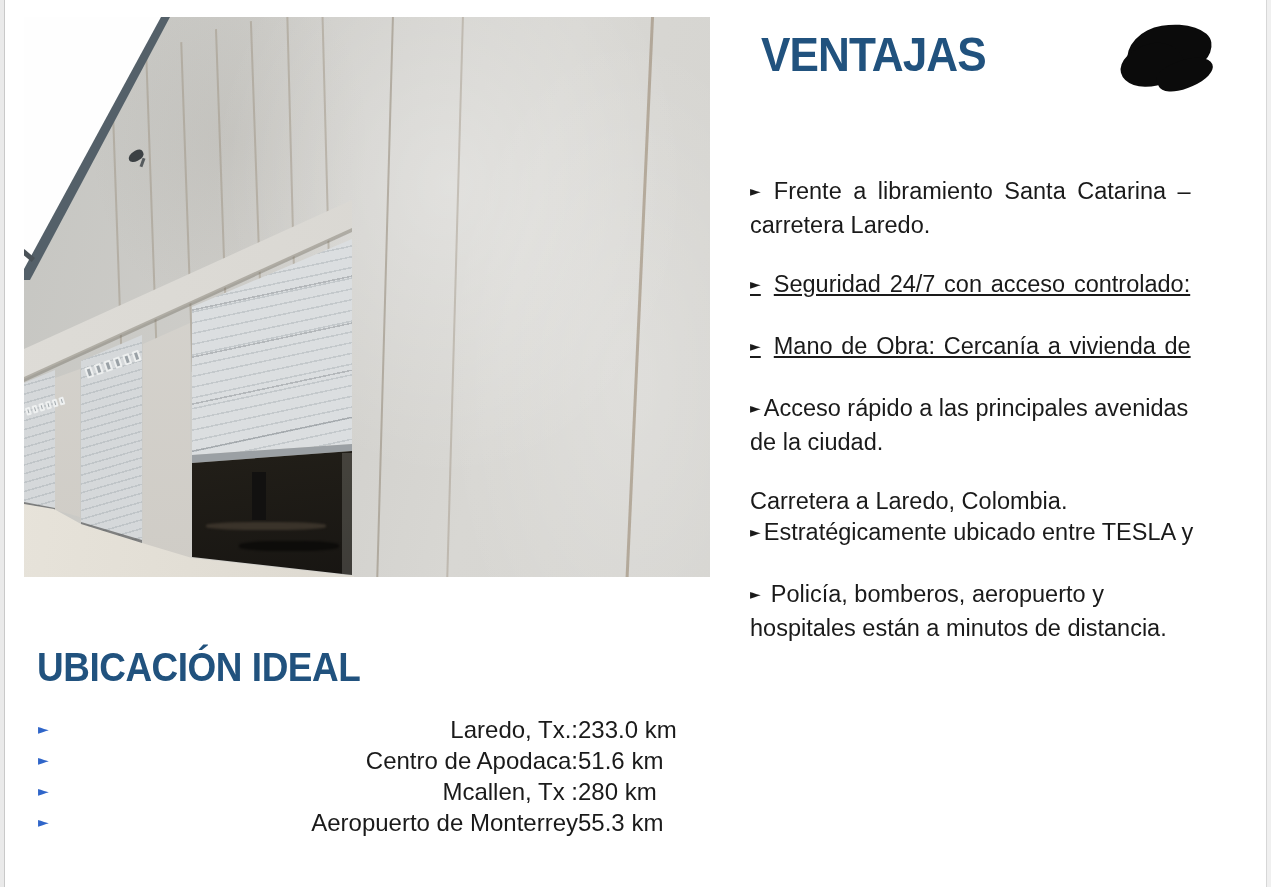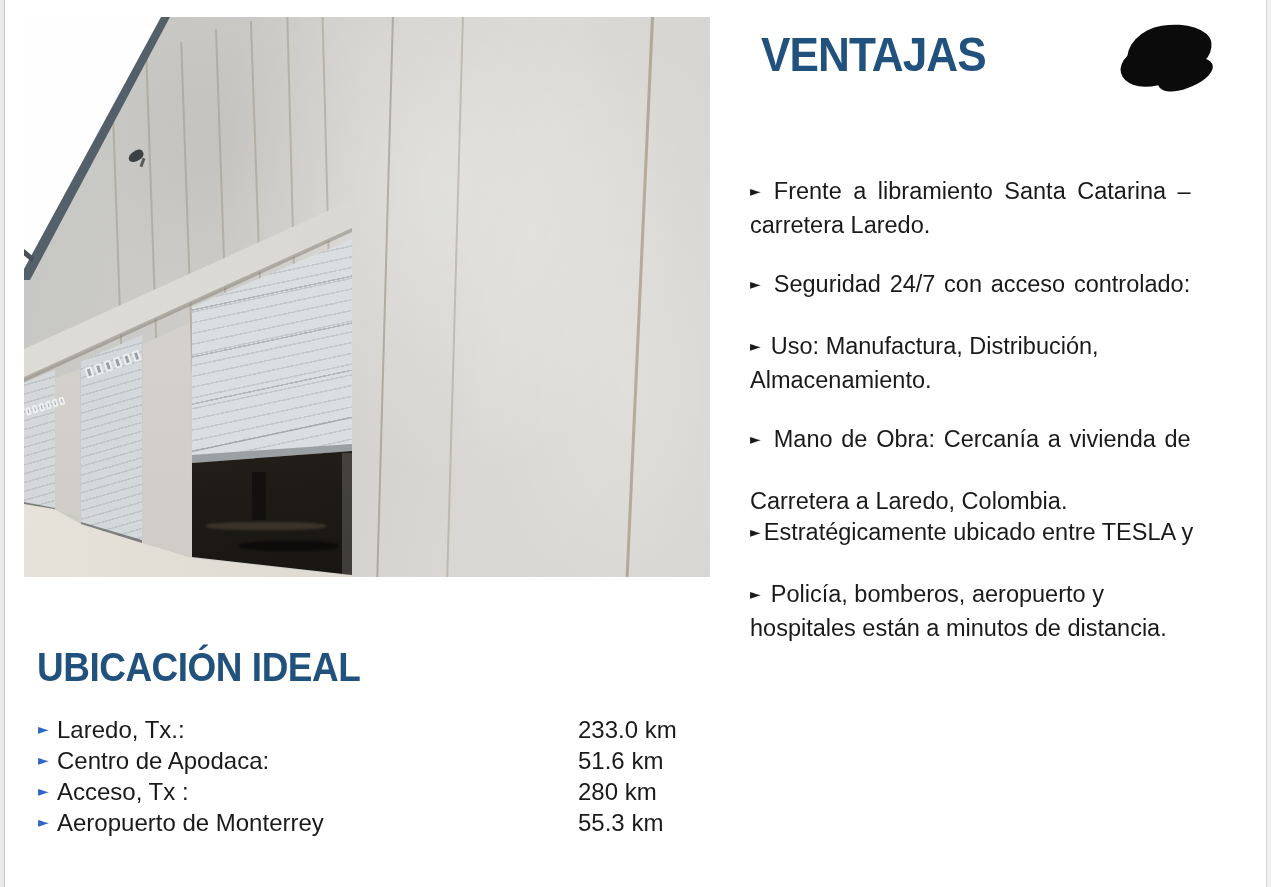--- a/index.html
+++ b/index.html
@@ -80,29 +80,29 @@
   .blob-b { left:0;    top:28px; width:64px; height:42px; border-radius:55% 45% 50% 50%/50% 60% 40% 50%; transform:rotate(-14deg); }
   .blob-c { left:36px; top:44px; width:58px; height:28px; border-radius:40% 60% 50% 50%; transform:rotate(-22deg); }
 
   .ventajas-list { left:750px; top:176px; width:468px; font-size:23.5px; line-height:31px; }
   .vitem { margin-bottom:28px; }
   .vline { display:block; }
   .vmark { font-family:"DejaVu Sans", sans-serif; font-size:14px; margin-right:10px; position:relative; top:-3px; }
   .vitem.wide  .vmark { margin-right:13px; }
   .vitem.tight .vmark { margin-right:3px; }
   .ws5 { word-spacing:5px; }
-  .ws2 { word-spacing:2.2px; }
+  .ws2 { word-spacing:2.2px;text-decoration:underline; }
 
   
   .u-title { left:37px; top:645px; font-size:41px; font-weight:bold; letter-spacing:-.5px;
              transform:scaleX(.9); transform-origin:left top; line-height:1.1; }
   .loc-list { left:38px; top:714px; width:680px; font-size:24px; line-height:31px; }
   .loc-row { display:flex; }
   .loc-bullet { flex:0 0 19px; font-family:"DejaVu Sans", sans-serif; font-size:14px; line-height:31px; }
-  .loc-label { flex:0 0 521px; }
+  .loc-label { flex:0 0 521px;text-align:right; }
   .loc-value { flex:1; }
 </style>
 </head>
 <body>
 
 <div class="abs edge-left"></div>
 <div class="abs edge-right"></div>
 
 <div class="abs photo">
   <div class="wall"></div>
@@ -164,26 +164,26 @@
 </div>
 
 <div class="abs ventajas-list">
   <div class="vitem wide">
     <span class="vline ws5"><span class="vmark">►</span><span>Frente a libramiento Santa Catarina –</span></span>
     <span class="vline">carretera Laredo.</span>
   </div>
   <div class="vitem wide">
     <span class="vline ws2"><span class="vmark">►</span><span>Seguridad 24/7 con acceso controlado:</span></span>
   </div>
-  <div class="vitem">
-    <span class="vline"><span class="vmark">►</span><span>Uso: Manufactura, Distribución,</span></span>
-    <span class="vline">Almacenamiento.</span>
-  </div>
   <div class="vitem wide">
     <span class="vline ws2"><span class="vmark">►</span><span>Mano de Obra: Cercanía a vivienda de</span></span>
+  </div>
+  <div class="vitem tight">
+    <span class="vline"><span class="vmark">►</span><span>Acceso rápido a las principales avenidas</span></span>
+    <span class="vline">de la ciudad.</span>
   </div>
   <div class="vitem tight">
     <span class="vline">Carretera a Laredo, Colombia.</span>
     <span class="vline"><span class="vmark">►</span><span>Estratégicamente ubicado entre TESLA y</span></span>
   </div>
   <div class="vitem">
     <span class="vline"><span class="vmark">►</span><span>Policía, bomberos, aeropuerto y</span></span>
     <span class="vline">hospitales están a minutos de distancia.</span>
   </div>
 </div>
@@ -196,21 +196,21 @@
     <span class="loc-label">Laredo, Tx.:</span>
     <span class="loc-value">233.0 km</span>
   </div>
   <div class="loc-row">
     <span class="loc-bullet" style="color: rgb(47, 101, 201);">►</span>
     <span class="loc-label">Centro de Apodaca:</span>
     <span class="loc-value">51.6 km</span>
   </div>
   <div class="loc-row">
     <span class="loc-bullet" style="color: rgb(47, 101, 201);">►</span>
-    <span class="loc-label">Acceso, Tx :</span>
+    <span class="loc-label">Mcallen, Tx :</span>
     <span class="loc-value">280 km</span>
   </div>
   <div class="loc-row">
     <span class="loc-bullet" style="color: rgb(47, 101, 201);">►</span>
     <span class="loc-label">Aeropuerto de Monterrey</span>
     <span class="loc-value">55.3 km</span>
   </div>
 </div>
 
 </body></html>

